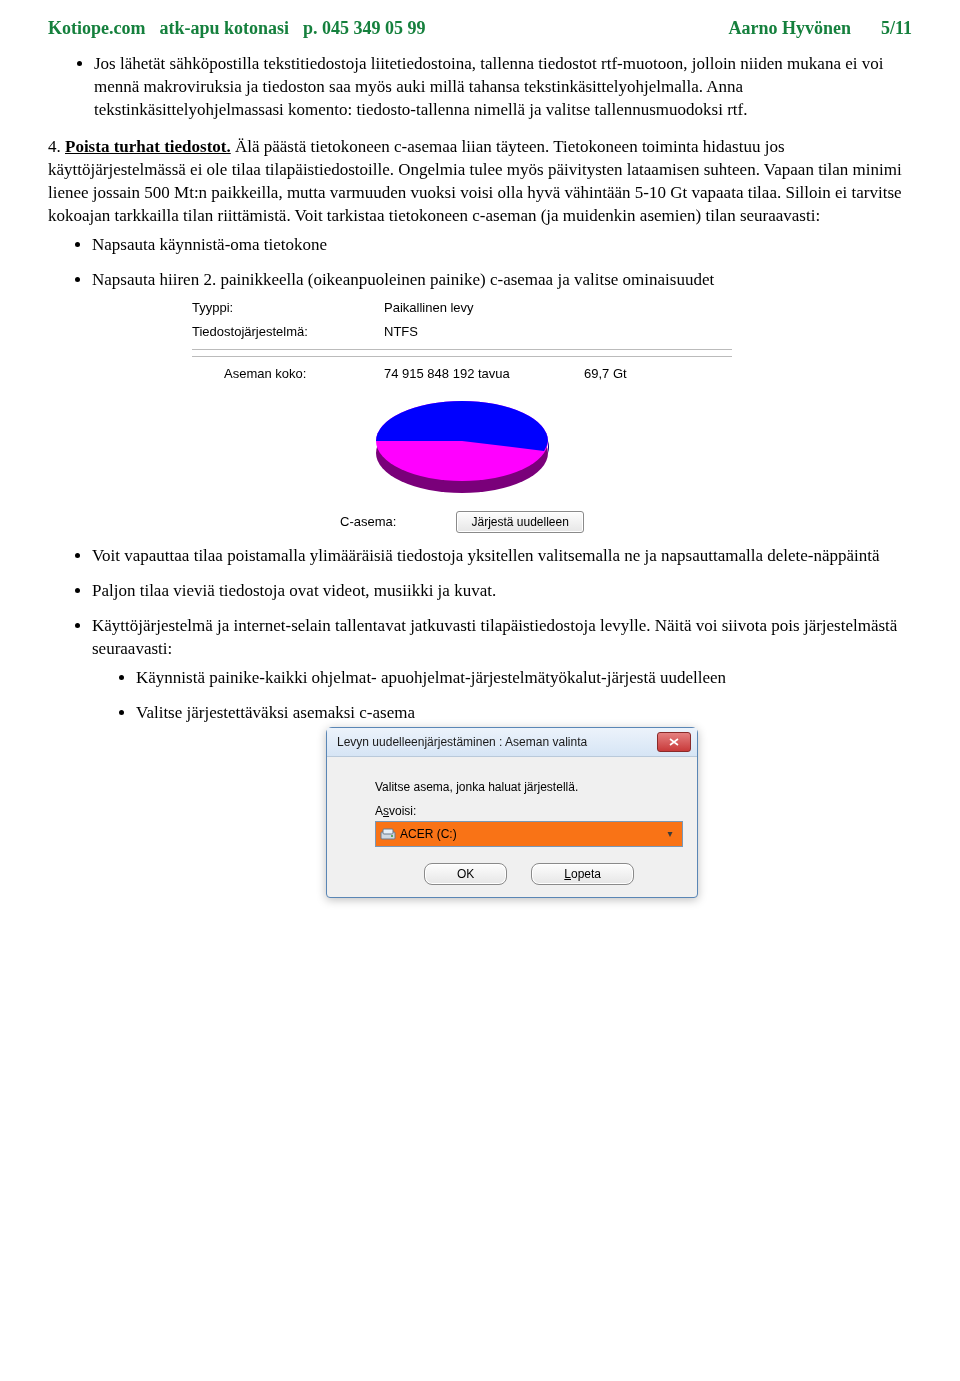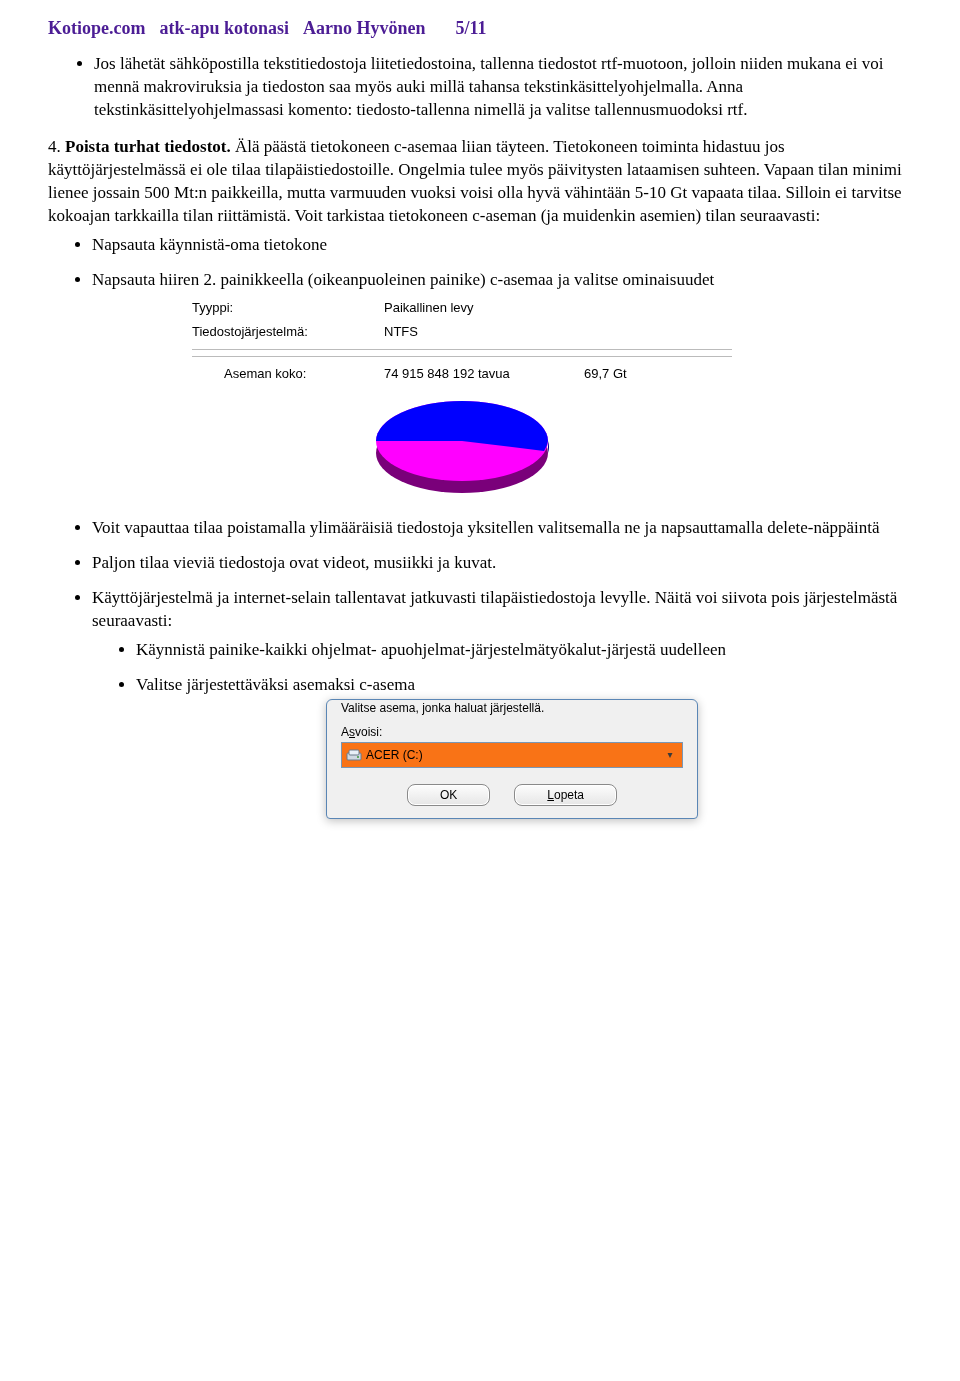--- a/index.html
+++ b/index.html
@@ -7,37 +7,37 @@
     padding: 18px 48px;
     font-family: "Times New Roman", Times, serif;
     font-size: 17px;
     color: #000;
     background: #fff;
     width: 960px;
     box-sizing: border-box;
   }
   .header {
     display: flex;
-    color: #4c1d95;
+    color: #15803d;
     font-weight: bold;
     font-size: 18px;
     margin-bottom: 14px;
   }
   .header .hsite { margin-right: 14px; }
   .header .htag  { margin-right: 14px; }
   .header .hphone{ flex: 1; }
   .header .hname { margin-right: 30px; }
   ul.top { list-style: disc; padding-left: 46px; margin: 0; }
   ul.top > li { margin: 8px 0 14px 0; line-height: 1.35; }
   ul.sub { list-style: disc; padding-left: 44px; margin: 6px 0 0 0; }
   ul.sub > li { margin: 6px 0 12px 0; line-height: 1.35; }
   ol.numlist { list-style: none; margin: 0; padding: 0; }
   ol.numlist > li { margin: 0 0 16px 0; line-height: 1.35; }
   .numlabel { display: inline; }
-  b { font-weight: bold; }
+  b { font-weight: bold; text-decoration: underline; }
 
   
   .props-shot {
     width: 540px;
     margin: 4px 0 2px 100px;
     font-family: Tahoma, Arial, sans-serif;
     font-size: 13px;
     color: #000;
   }
   .props-row { display: flex; align-items: center; height: 24px; }
@@ -85,21 +85,21 @@
     color: #1a1a1a;
   }
   .dlg-close {
     width: 32px; height: 18px;
     background: linear-gradient(#e58080,#c83a3a);
     border: 1px solid #8a2a2a;
     border-radius: 3px;
     display: flex; align-items: center; justify-content: center;
     color: #fff; font-size: 11px; line-height: 1;
   }
-  .dlg-body { padding: 0 14px 12px 14px; }
+  .dlg-body { padding: 22px 14px 12px 14px; margin-left: 34px; }
   .dlg-label { margin-bottom: 8px; }
   .dlg-field-label { margin-bottom: 2px; }
   .dlg-select {
     display: flex; align-items: center; justify-content: space-between;
     border: 1px solid #7a97b5;
     background: #f97316;
     padding: 2px 4px 2px 4px;
     height: 20px;
   }
   .dlg-select .icon { width: 16px; height: 16px; display: inline-flex; margin-right: 4px; }
@@ -110,20 +110,21 @@
   .udot { text-decoration: underline; }
 
   .drive-icon svg { width:16px; height:16px; }
 </style>
 </head>
 <body>
 
 <div class="header">
   <span class="hsite">Kotiope.com</span>
   <span class="htag">atk-apu kotonasi</span>
+  <span class="hphone">p. 045 349 05 99</span>
   <span class="hname">Aarno Hyvönen</span>
   <span>5/11</span>
 </div>
 
 <ul class="top">
   <li>
     <span>Jos lähetät sähköpostilla tekstitiedostoja liitetiedostoina, tallenna tiedostot rtf-muotoon, jolloin niiden mukana ei voi mennä makroviruksia ja tiedoston saa myös auki millä tahansa tekstinkäsittelyohjelmalla. Anna tekstinkäsittelyohjelmassasi komento: tiedosto-tallenna nimellä ja valitse tallennusmuodoksi rtf.</span>
   </li>
 </ul>
 
@@ -164,40 +165,52 @@
               <svg width="190" height="105" viewBox="0 0 190 105">
                 <ellipse cx="95" cy="58" rx="86" ry="40" fill="#7a007a"></ellipse>
                 <ellipse cx="95" cy="46" rx="86" ry="40" fill="#ff00ff"></ellipse>
                 <path d="M95 46 L9 46 A86 40 0 0 1 181 46 Z" fill="#0000ff"></path>
                 <path d="M95 46 L181 46 A86 40 0 0 1 177 56 L95 46 Z" fill="#0000ff"></path>
                 <path d="M181 46 Q183 52 181 58 L181 46 Z" fill="#000088"></path>
               </svg>
             </span>
           </div>
 
+          <div class="props-footer">
+            <span>C-asema:</span>
+            <button class="win-btn">Järjestä uudelleen</button>
+          </div>
         </div>
       </li>
 
       <li>
         <span>Voit vapauttaa tilaa poistamalla ylimääräisiä tiedostoja yksitellen valitsemalla ne ja napsauttamalla delete-näppäintä</span>
       </li>
       <li>
         <span>Paljon tilaa vieviä tiedostoja ovat videot, musiikki ja kuvat.</span>
       </li>
       <li>
         <span>Käyttöjärjestelmä ja internet-selain tallentavat jatkuvasti tilapäistiedostoja levylle. Näitä voi siivota pois järjestelmästä seuraavasti:</span>
         <ul class="sub">
           <li>
             <span>Käynnistä painike-kaikki ohjelmat- apuohjelmat-järjestelmätyökalut-järjestä uudelleen</span>
           </li>
           <li>
             <span>Valitse järjestettäväksi asemaksi c-asema</span>
 
             
             <div class="dialog">
+              <div class="dlg-title">
+                <span>Levyn uudelleenjärjestäminen : Aseman valinta</span>
+                <span class="dlg-close">
+                  <svg width="10" height="8" viewBox="0 0 10 8">
+                      <path d="M1 1 L9 7 M9 1 L1 7" stroke="#fff" stroke-width="1.6"></path>
+                    </svg>
+                </span>
+              </div>
               <div class="dlg-body">
                 <div class="dlg-label">Valitse asema, jonka haluat järjestellä.</div>
                 <div class="dlg-field-label">
                   <span>A</span><span class="udot">s</span><span>voisi:</span>
                 </div>
                 <div class="dlg-select">
                   <span class="dlg-select-left">
                     <span class="icon drive-icon">
                       <svg viewBox="0 0 16 16">
                           <rect x="1" y="6" width="14" height="7" rx="1" fill="#cfd8e2" stroke="#6a7a8a"></rect>

